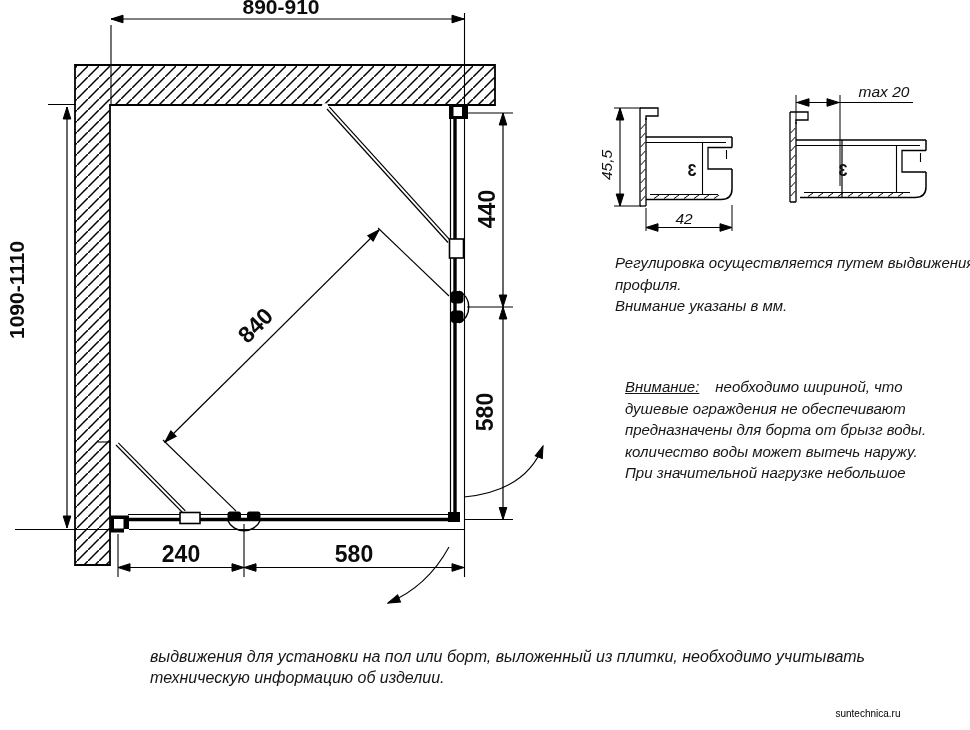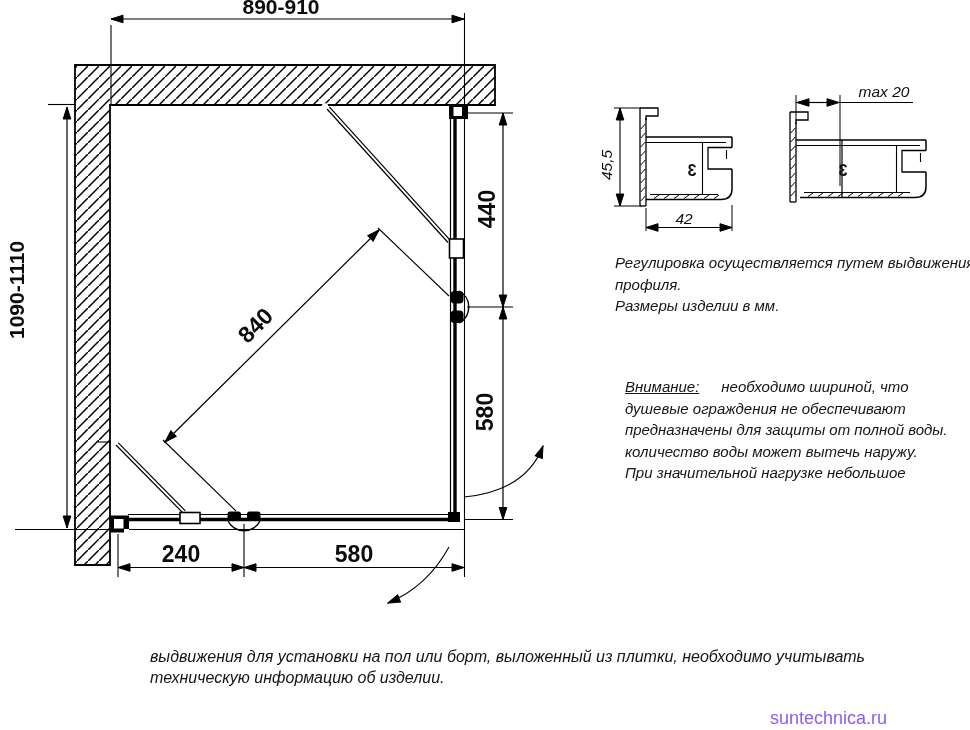--- a/index.html
+++ b/index.html
@@ -1,31 +1,31 @@
 <!DOCTYPE html>
 <html><head>
 <meta charset="utf-8">
 <style>
   html,body{margin:0;padding:0;background:#fff;}
   #page{position:relative;width:970px;height:730px;background:#fff;overflow:hidden;
-        font-family:"Liberation Sans",sans-serif;color:#161616;}
+        font-family:"Liberation Sans",sans-serif;color:#161616;border-radius:17px;}
   #plan-svg{position:absolute;left:0;top:0;}
   svg line, svg path, svg polyline{stroke:#000;}
   .dimtxt{font-family:"Liberation Sans",sans-serif;font-weight:bold;fill:#0c0c0c;}
   .dim-md{font-size:21px;}
   .dim-lg{font-size:23px;}
   .pdim{font-family:"Liberation Sans",sans-serif;font-style:italic;font-size:15.5px;fill:#101010;}
   .clipglyph{font-family:"Liberation Sans",sans-serif;font-weight:bold;font-size:16px;fill:#101010;}
   .note{position:absolute;font-style:italic;font-size:15px;line-height:21.5px;white-space:nowrap;}
   .adj-note{left:615px;top:252px;width:340px;}
   .warn-note{left:625px;top:376px;width:330px;}
   .foot-note{left:150px;top:646px;width:780px;font-size:16px;line-height:21px;}
-  .ul{text-decoration:underline;margin-right:22px;}
-  .watermark{position:absolute;left:770px;top:708px;width:196px;text-align:left;
-             font-size:18px;color:#8b5cf6;font-style:normal;}
+  .ul{text-decoration:underline;margin-right:16px;}
+  .watermark{position:absolute;left:770px;top:708px;width:196px;text-align:center;
+             font-size:10px;color:#000000;font-style:normal;}
 </style>
 </head>
 <body>
 
 <div id="page">
 
 <svg id="plan-svg" width="970" height="730" viewBox="0 0 970 730">
   <defs>
     <pattern id="hatch" width="11" height="11" patternUnits="userSpaceOnUse">
       <path d="M-1,12 L12,-1" stroke="#000" stroke-width="1.5" fill="none"></path>
@@ -219,29 +219,29 @@
     <line x1="796" y1="102.5" x2="913" y2="102.5" stroke-width="1.1"></line>
     <line x1="812" y1="102.5" x2="839" y2="102.5" stroke-width="1.1" marker-end="url(#arw)"></line>
     <line x1="824" y1="102.5" x2="797" y2="102.5" stroke-width="1.1" marker-end="url(#arw)"></line>
     <text class="pdim" x="884" y="97" text-anchor="middle" stroke="none">max 20</text>
   </g>
 </svg>
 
 <div class="note adj-note">
   <div>Регулировка осуществляется путем выдвижения</div>
   <div>профиля.</div>
-  <div>Размеры изделии в мм.</div>
+  <div>Внимание указаны в мм.</div>
 </div>
 
 <div class="note warn-note">
   <div>
     <span class="ul">Внимание:</span><span>необходимо шириной, что</span>
   </div>
   <div>душевые ограждения не обеспечивают</div>
-  <div>предназначены для защиты от полной воды.</div>
+  <div>предназначены для борта от брызг воды.</div>
   <div>количество воды может вытечь наружу.</div>
   <div>При значительной нагрузке небольшое</div>
 </div>
 
 <div class="note foot-note">
   <div>выдвижения для установки на пол или борт, выложенный из плитки, необходимо учитывать</div>
   <div>техническую информацию об изделии.</div>
 </div>
 
 <div class="watermark">suntechnica.ru</div>

